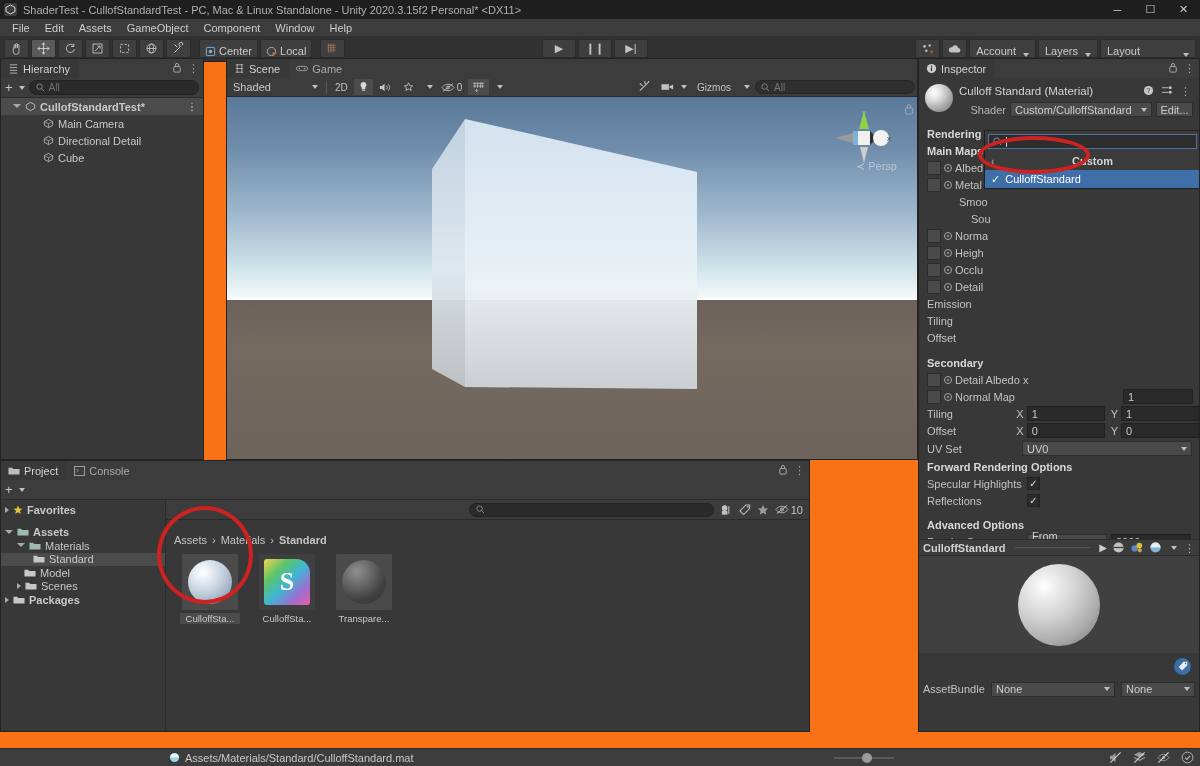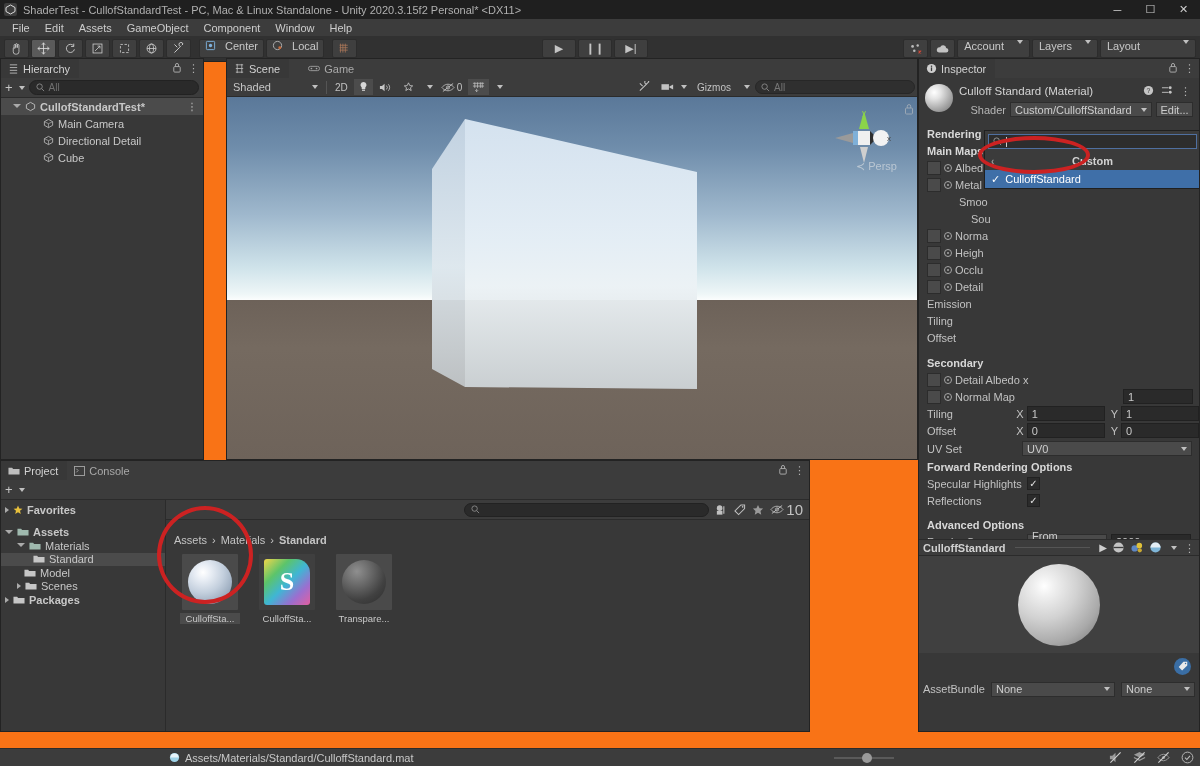--- a/index.html
+++ b/index.html
@@ -25,21 +25,21 @@
   .menubar .mi { padding:1px 7px; font-size:11px; color:#cdcdcd; }
 
   
   .toolbar { height:26px; background:#313131; display:flex; align-items:center; padding:0 4px; gap:2px; border-bottom:1px solid #232323;}
   .tbtn { height:19px; min-width:25px; display:flex; align-items:center; justify-content:center; background:#3f3f3f; border:1px solid #2c2c2c; border-radius:2px; color:#c4c4c4; padding:0 4px; font-size:11px; gap:3px;}
   .tbtn.active { background:#5a5a5a; }
   .tgroup { display:flex; gap:2px; margin-right:6px;}
   .spacer { flex:1; }
   .playgrp { position:absolute; left:542px; display:flex; gap:2px;}
   .dd-arrow { width:0;height:0;border-left:3px solid transparent;border-right:3px solid transparent;border-top:4px solid #c0c0c0; margin-left:4px;}
-  .ddbtn { height:19px; background:#3f3f3f;border:1px solid #2c2c2c;border-radius:2px; display:flex;align-items:flex-start; padding:0 5px; color:#c9c9c9; gap:9px;}
+  .ddbtn { height:19px; background:#3f3f3f;border:1px solid #2c2c2c;border-radius:2px; display:flex;align-items:flex-end; padding:0 5px; color:#c9c9c9; gap:3px;}
 
   
   .panel { position:absolute; background:#383838; border:1px solid #232323; }
   .ptabs { height:19px; background:#3c3c3c; display:flex; align-items:flex-end; position:relative; }
   .ptab { height:19px; display:flex; align-items:center; padding:0 9px 0 7px; gap:4px; font-size:11px; color:#a9a9a9; background:#3c3c3c;}
   .ptab.active { background:#383838; color:#d2d2d2; }
   .ptab-icons { position:absolute; right:4px; top:3px; display:flex; gap:6px; align-items:center;}
 
   
   #hierarchy { left:0; top:58px; width:204px; height:402px; }
@@ -49,21 +49,21 @@
   .h-list { font-size:11px; }
   .hrow { height:17px; display:flex; align-items:center; padding-left:22px; gap:4px; color:#c8c8c8;}
   .hrow.scene { background:#4b4b4b; padding-left:12px; position:relative; font-weight:bold;}
   .hrow.child { padding-left:42px; }
   .tri { width:0;height:0;border-left:4px solid #aaa;border-top:3px solid transparent;border-bottom:3px solid transparent; }
   .tri.open { border-left:4px solid transparent;border-right:4px solid transparent;border-top:4px solid #aaa; margin-top:2px;}
   .kebab { position:absolute; right:6px; color:#9a9a9a; letter-spacing:0; font-size:10px;}
 
   
   #sceneview { left:226px; top:58px; width:692px; height:402px; }
-  .sv-tabs { height:19px; background:#3c3c3c; display:flex; align-items:flex-end;gap:12px;}
+  .sv-tabs { height:19px; background:#3c3c3c; display:flex; align-items:flex-end;}
   .sv-toolbar { height:19px; background:#3c3c3c; display:flex; align-items:center; padding:0 2px; gap:2px; border-bottom:1px solid #2b2b2b;}
   .sv-btn { height:16px; display:flex;align-items:center;justify-content:center; padding:0 4px; color:#c2c2c2; font-size:10px; background:#3c3c3c; gap:2px;}
   .sv-btn.raised{ background:#4c4c4c; }
   .sv-sel { width:93px; height:16px; background:#3c3c3c; display:flex;align-items:center;justify-content:space-between; padding:0 4px; color:#c6c6c6;}
   .sv-sep { width:1px; height:13px; background:#555; margin:0 2px;}
   .sv-srch { width:160px; height:14px; background:#2f2f2f;border:1px solid #272727;border-radius:7px;display:flex;align-items:center;padding:0 5px;gap:4px;color:#767676;font-size:10px;}
   .viewport { position:relative; width:690px; height:362px; overflow:hidden; }
   .sky { position:absolute; inset:0 0 44% 0; background:linear-gradient(to bottom,#5a7899 0%, #6f8dab 25%, #9fb8cd 58%, #cfe3ea 84%, #eef6f7 97%, #fbfdfd 100%); }
   .ground { position:absolute; left:0; right:0; top:56%; bottom:0; background:linear-gradient(to bottom,#6d6259,#756a60 30%,#6e635a); }
   .cube { position:absolute; }
@@ -545,21 +545,21 @@
             </svg>
           <svg width="12" height="12" viewBox="0 0 13 13">
               <polygon points="6.5,1 8.2,4.6 12,5 9.2,7.7 10,11.6 6.5,9.6 3,11.6 3.8,7.7 1,5 4.8,4.6" fill="#9a9a9a"></polygon>
             </svg>
           <div style="display:flex;align-items:center;gap:2px">
             <svg width="14" height="11" viewBox="0 0 15 11">
                 <path d="M1 5.5S3.4 2 7.5 2 14 5.5 14 5.5 11.6 9 7.5 9 1 5.5 1 5.5z" fill="none" stroke="#c3c3c3" stroke-width="0.9"></path>
                 <circle cx="7.5" cy="5.5" r="1.7" fill="none" stroke="#c3c3c3" stroke-width="0.9"></circle>
                 <path d="M2 9.8L13 1.2" stroke="#c3c3c3" stroke-width="1"></path>
               </svg>
-            <span style="font-size:15px;color:#c3c3c3">10</span>
+            <span style="font-size:11px;color:#c3c3c3">10</span>
           </div>
         </div>
 
         <div class="crumb">
           <span>Assets</span>
           <span>›</span>
           <span>Materials</span>
           <span>›</span>
           <span style="font-weight:bold">Standard</span>
         </div>

